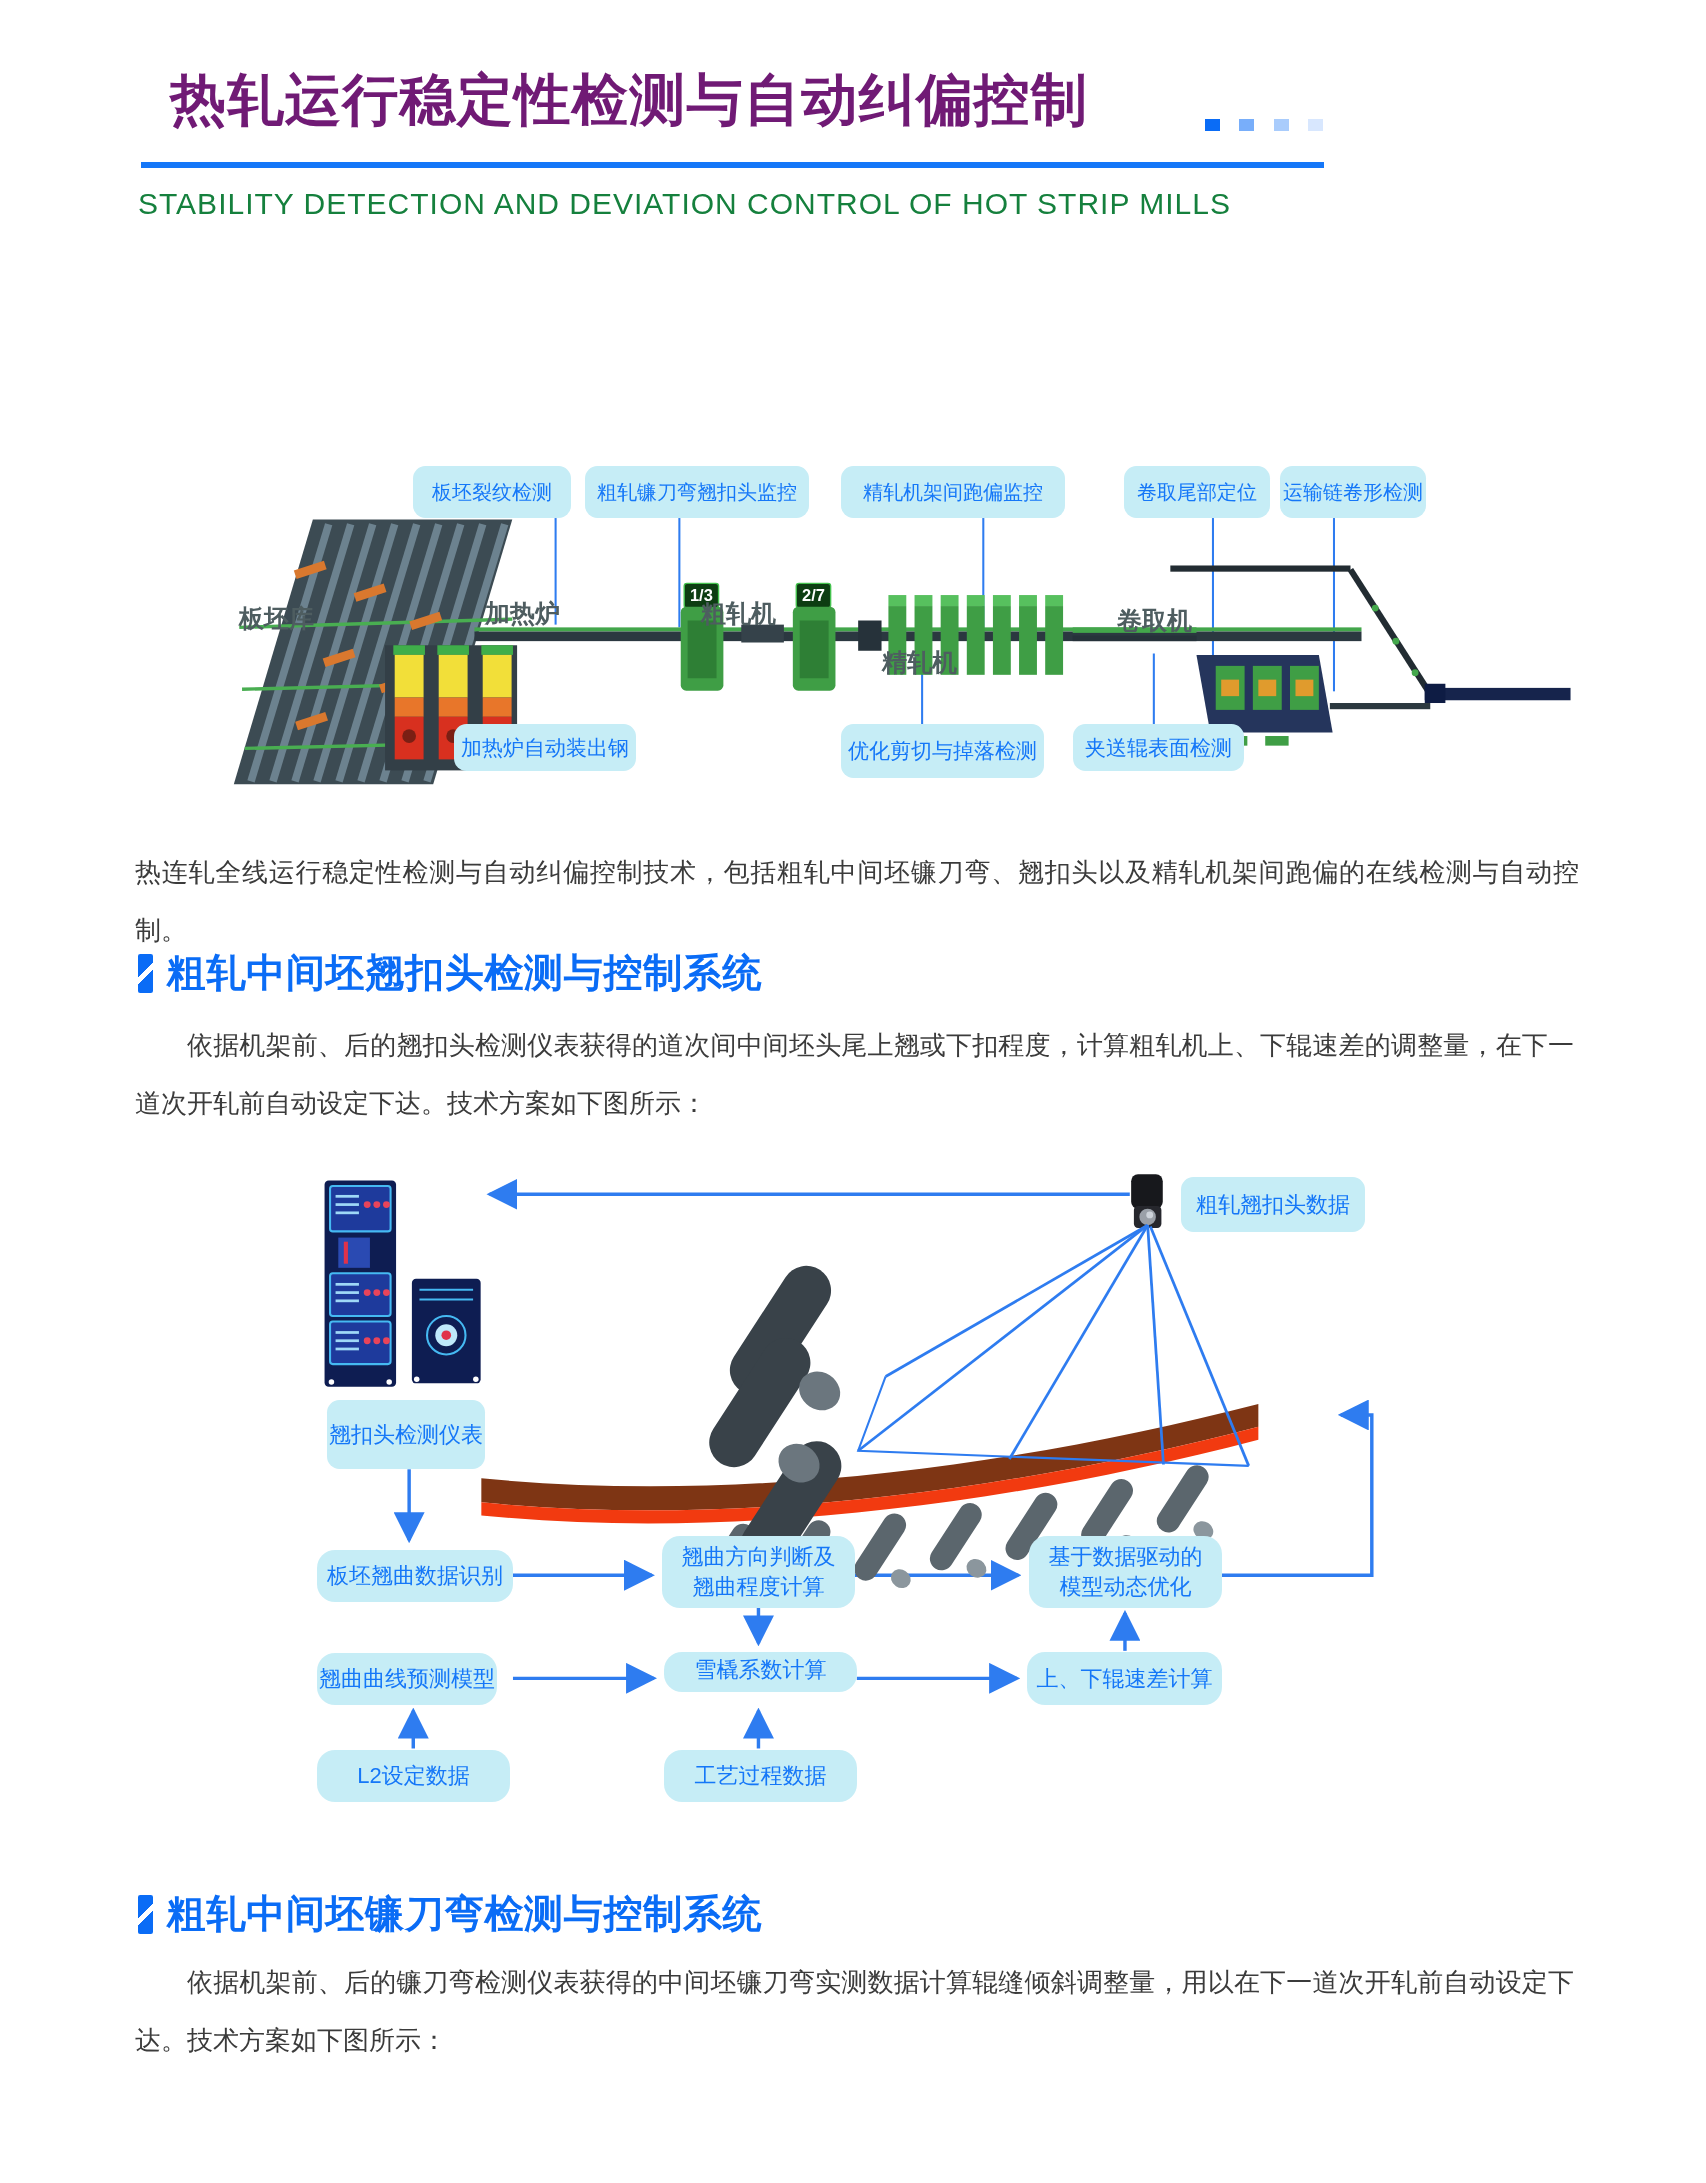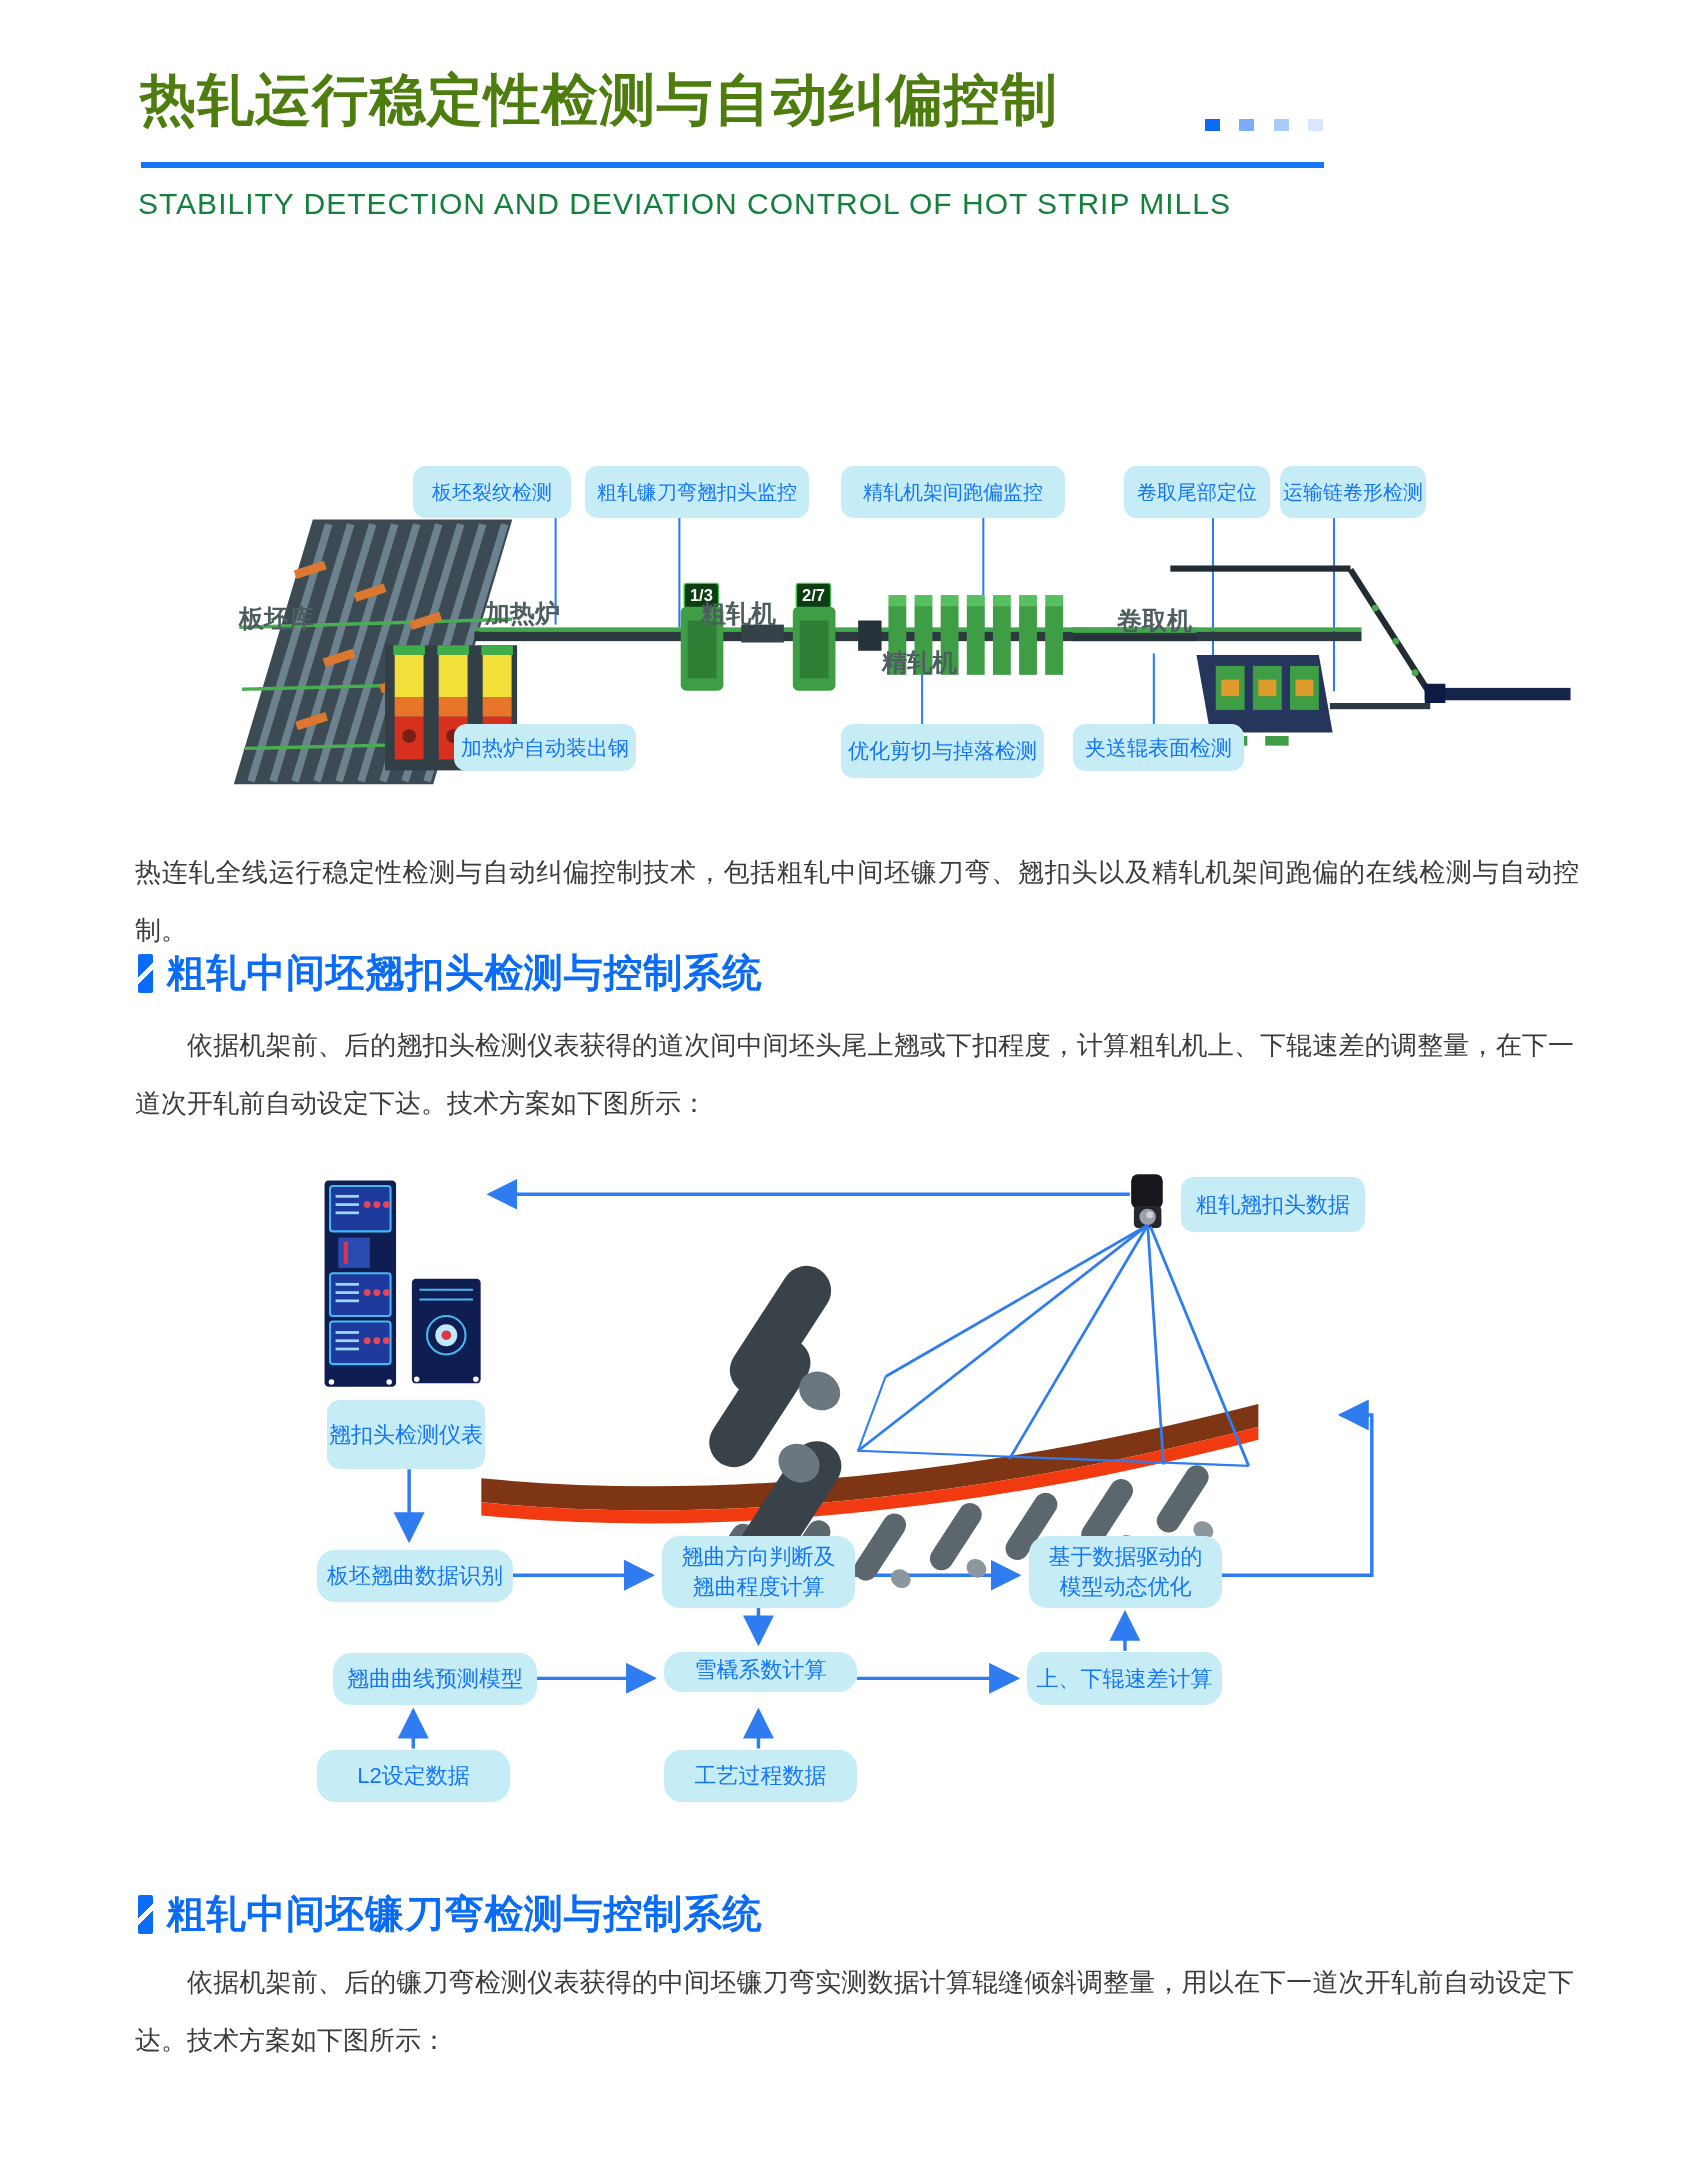--- a/index.html
+++ b/index.html
@@ -1,19 +1,19 @@
 <!DOCTYPE html>
 <html style="font-size:11px"><head>
 <meta charset="utf-8">
 <style>
   html,body{margin:0;padding:0;background:#e8e8e8;}
   #page{position:relative;width:1706px;height:2183px;background:#ffffff;overflow:hidden;
         font-family:"Liberation Sans","DejaVu Sans",sans-serif;}
   .abs{position:absolute;}
-  .title{color:#4d7c0f;font-size:56px;font-weight:700;letter-spacing:1.4px;white-space:nowrap;}
+  .title{color:#701a75;font-size:56px;font-weight:700;letter-spacing:1.4px;white-space:nowrap;margin-left:30px;}
   .subtitle{color:#15803d;font-size:30px;font-weight:500;letter-spacing:1px;white-space:nowrap;}
   .rule{background:#1577f8;height:5.5px;}
   .sq{position:absolute;width:15px;height:12.4px;background:#0a6cf6;}
   .para{color:#3b3b3b;font-size:26px;line-height:58px;text-align:justify;}
   .indent{text-indent:52px;}
   .callout{background:#c6edf6;border-radius:12.4px;color:#1577f8;
            display:flex;align-items:center;justify-content:center;text-align:center;}
   .ctop{font-size:20px;}
   .cbot{font-size:21px;}
   .flowbox{background:#c6edf6;border-radius:18px;color:#1577f8;font-size:22px;line-height:30px;
@@ -318,21 +318,21 @@
     <span>板坯翘曲数据识别</span>
   </div>
   <div class="abs flowbox" style="left:662px;top:1536px;width:193px;height:72px;">
     <span>翘曲方向判断及</span>
     <span>翘曲程度计算</span>
   </div>
   <div class="abs flowbox" style="left:1029px;top:1536px;width:193px;height:72px;">
     <span>基于数据驱动的</span>
     <span>模型动态优化</span>
   </div>
-  <div class="abs flowbox" style="left:333px;top:1653px;width:204px;height:52px;text-align:right;">
+  <div class="abs flowbox" style="left:317px;top:1653px;width:180px;height:52px;text-align:right;">
     <span>翘曲曲线预测模型</span>
   </div>
   <div class="abs flowbox" style="left:664px;top:1652px;width:193px;height:40px;font-family:Liberation Mono, monospace;">
     <span>雪橇系数计算</span>
   </div>
   <div class="abs flowbox" style="left:1027px;top:1652px;width:195px;height:53px;">
     <span>上、下辊速差计算</span>
   </div>
   <div class="abs flowbox" style="left:317px;top:1750px;width:193px;height:52px;">
     <span>L2设定数据</span>

